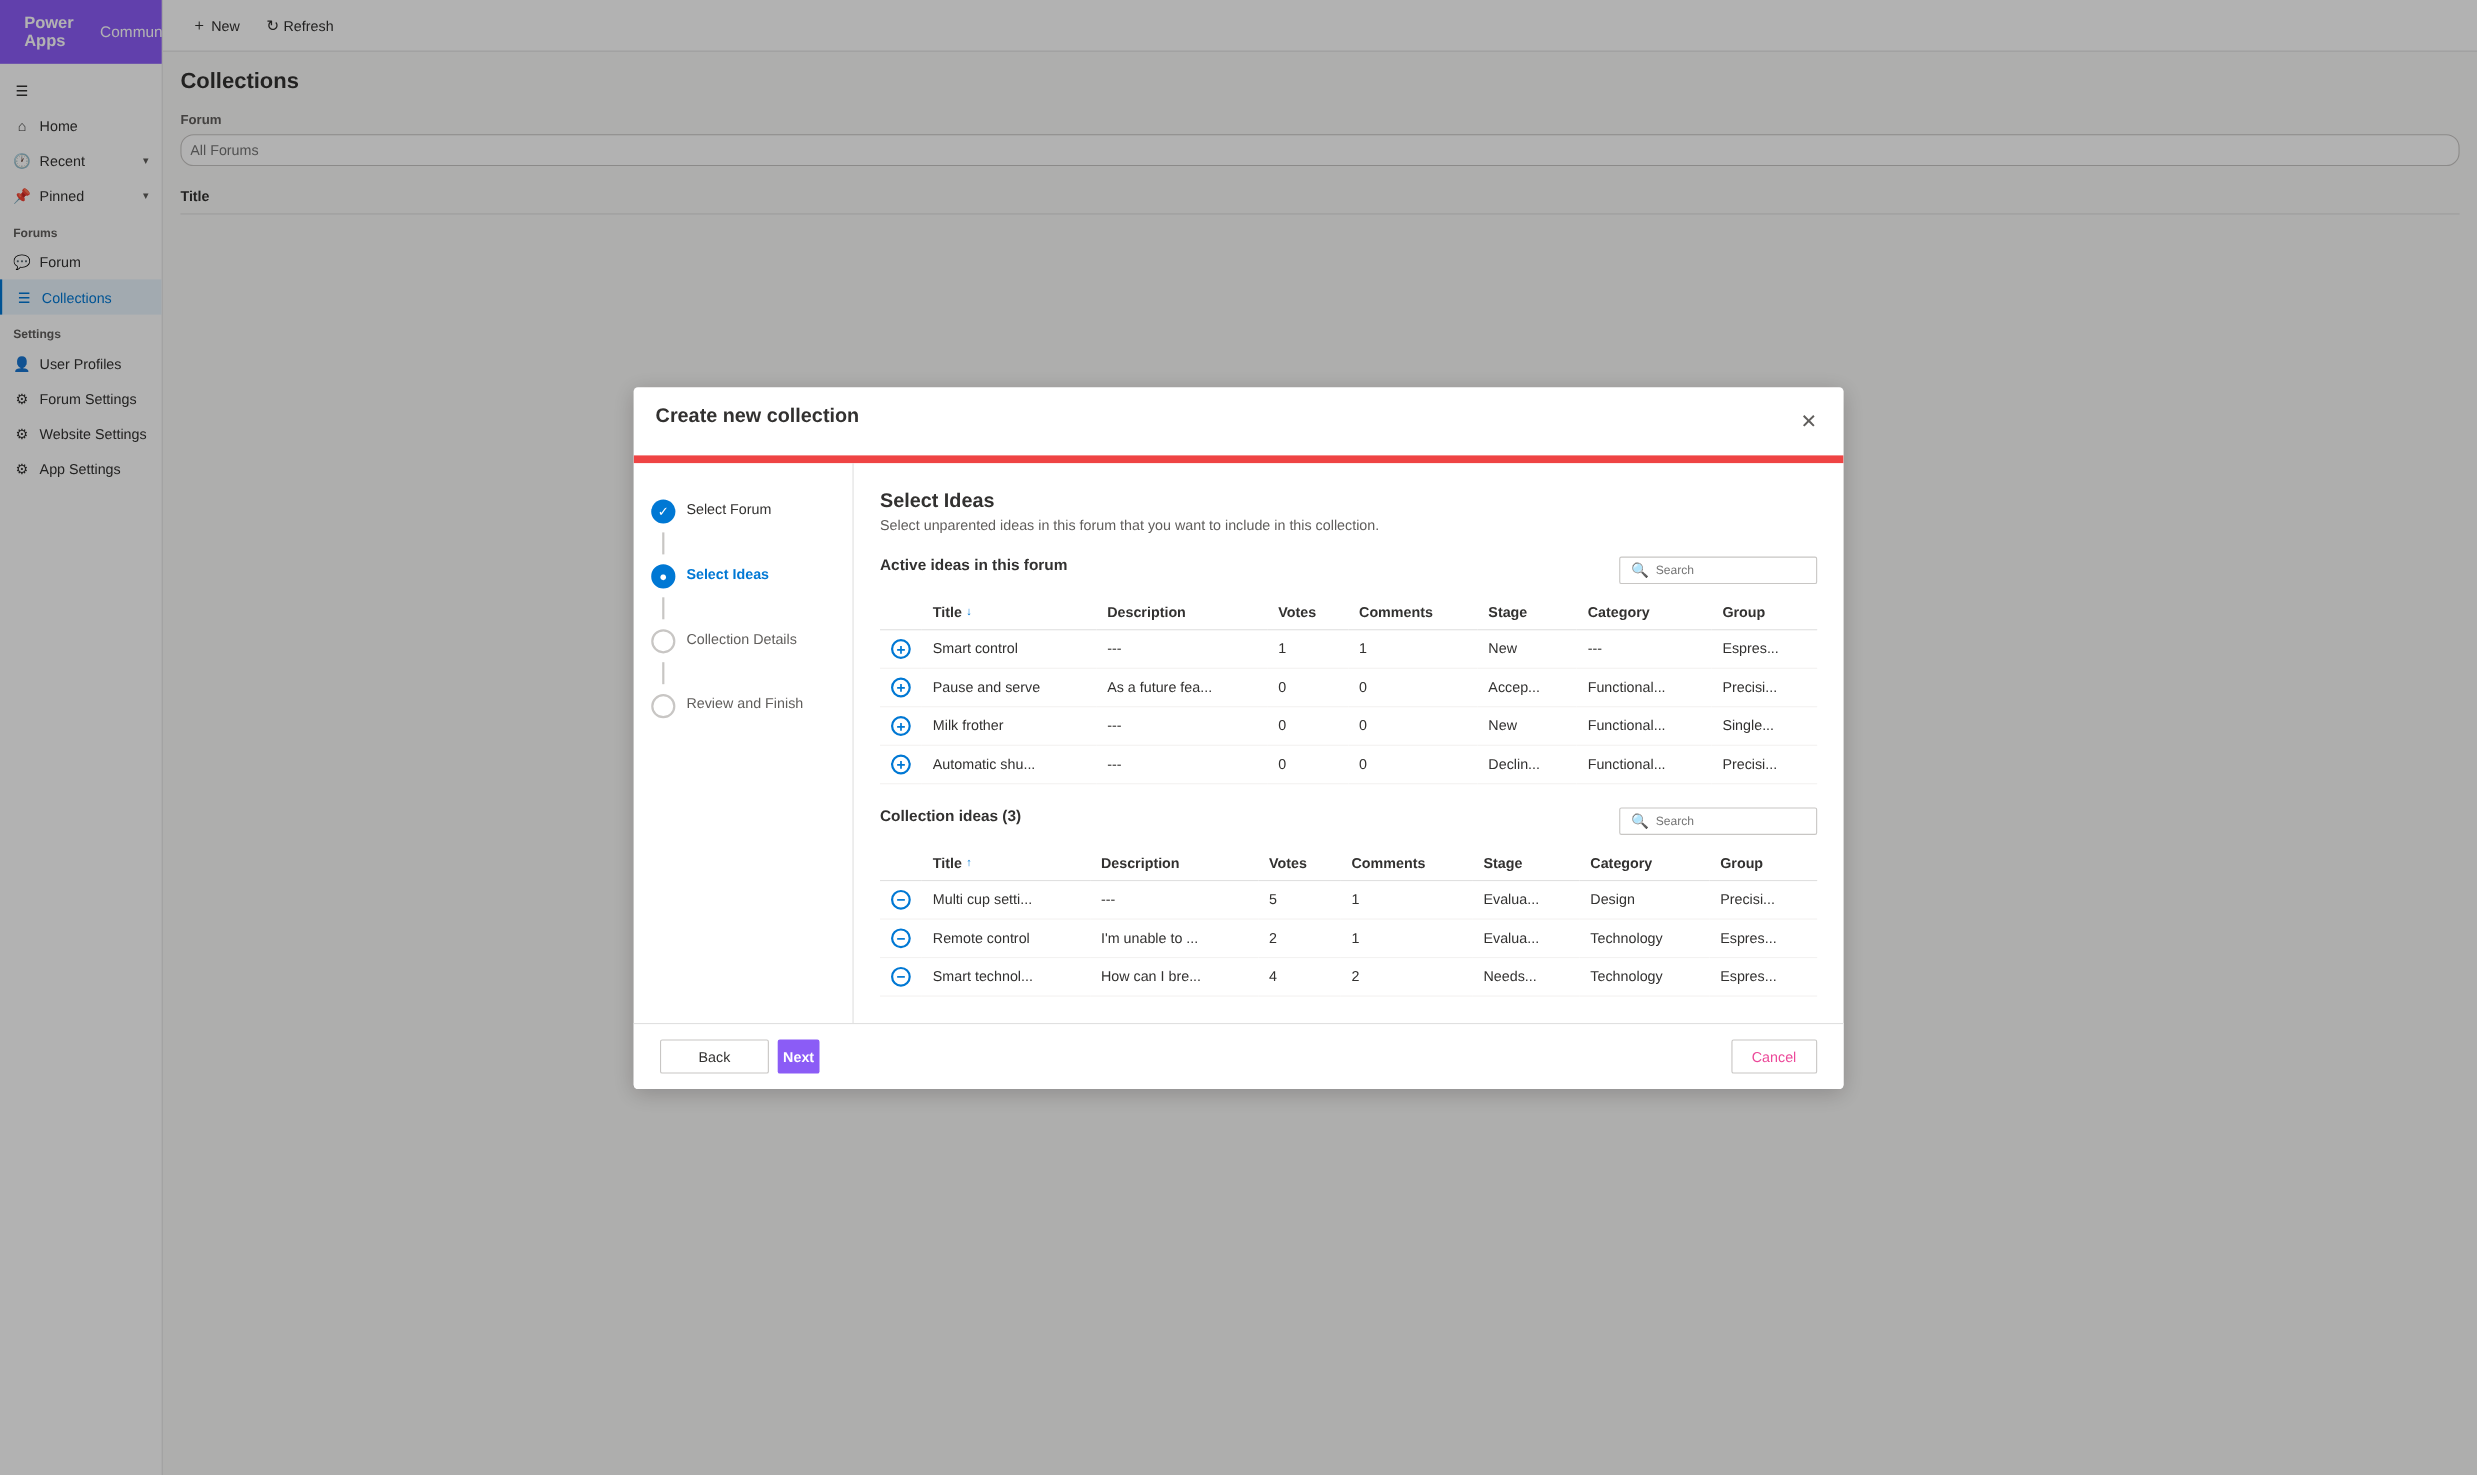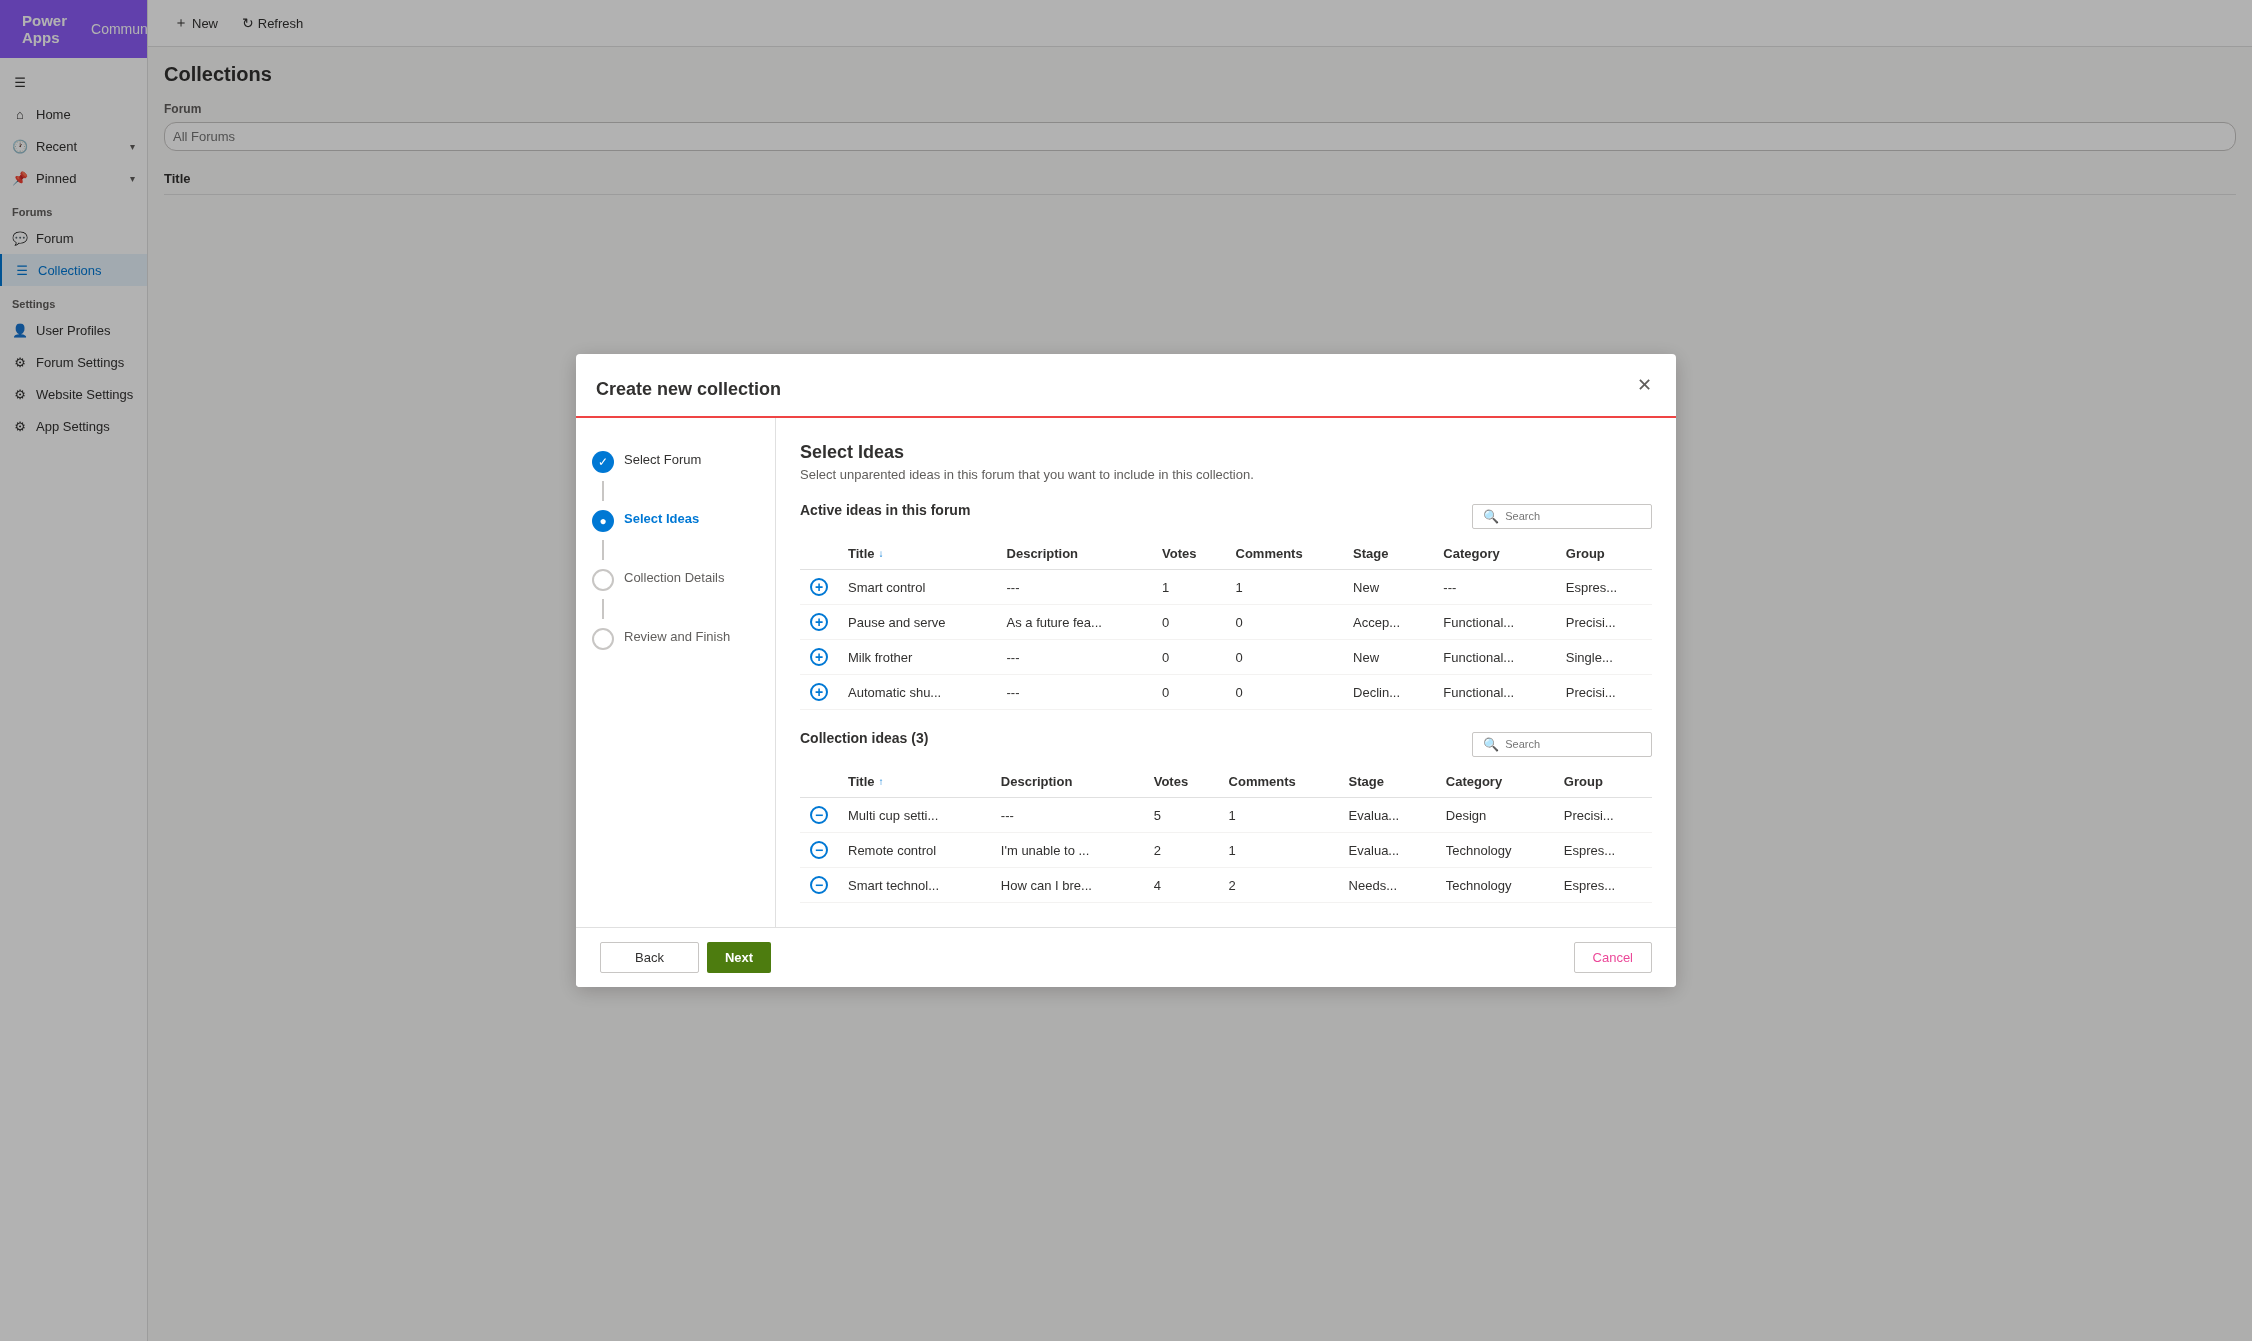--- a/index.html
+++ b/index.html
@@ -122,24 +122,24 @@
       max-width: 95vw;
       max-height: 90vh;
       border-radius: 4px;
       box-shadow: 0 4px 20px rgba(0,0,0,0.2);
       display: flex;
       flex-direction: column;
       overflow: hidden;
     }
     .modal-header {
       display: flex;
-      align-items: flex-end;
+      align-items: flex-start;
       justify-content: space-between;
       padding: 16px 20px;
-      border-bottom: 2px solid #ef4444;
+      border-bottom: 7px solid #ef4444;
     }
     .modal-title { font-size: 18px; font-weight: 600; color: #323130; }
     .modal-close {
       background: none; border: none; cursor: pointer;
       font-size: 18px; color: #605e5c; padding: 4px;
       display: flex; align-items: center; justify-content: center;
     }
 
     .modal-body {
       display: flex;
@@ -279,22 +279,22 @@
       border-top: 1px solid #e0e0e0;
       background: #fff;
     }
     .footer-left { display: flex; gap: 8px; }
     .btn-back {
       padding: 7px 34px; border: 1px solid #c8c6c4;
       background: #fff; color: #323130; font-size: 13px;
       border-radius: 2px; cursor: pointer;
     }
     .btn-next {
-      padding: 7px 18px; border: none;
-      background: #4d7c0f; color: #fff; font-size: 13px;
+      padding: 7px 5px; border: none;
+      background: #8b5cf6; color: #fff; font-size: 13px;
       border-radius: 2px; cursor: pointer; font-weight: 600;
     }
     .btn-cancel {
       padding: 7px 18px; border: 1px solid #c8c6c4;
       background: #fff; color: #ec4899; font-size: 13px;
       border-radius: 2px; cursor: pointer;
     }
 
     .section-separator { margin: 20px 0 16px; }
 

